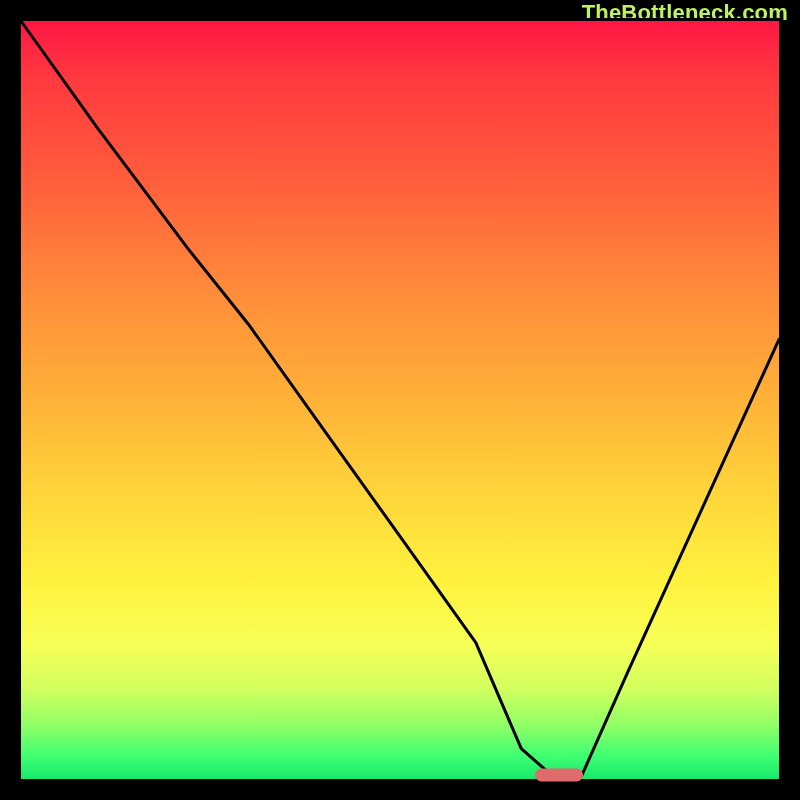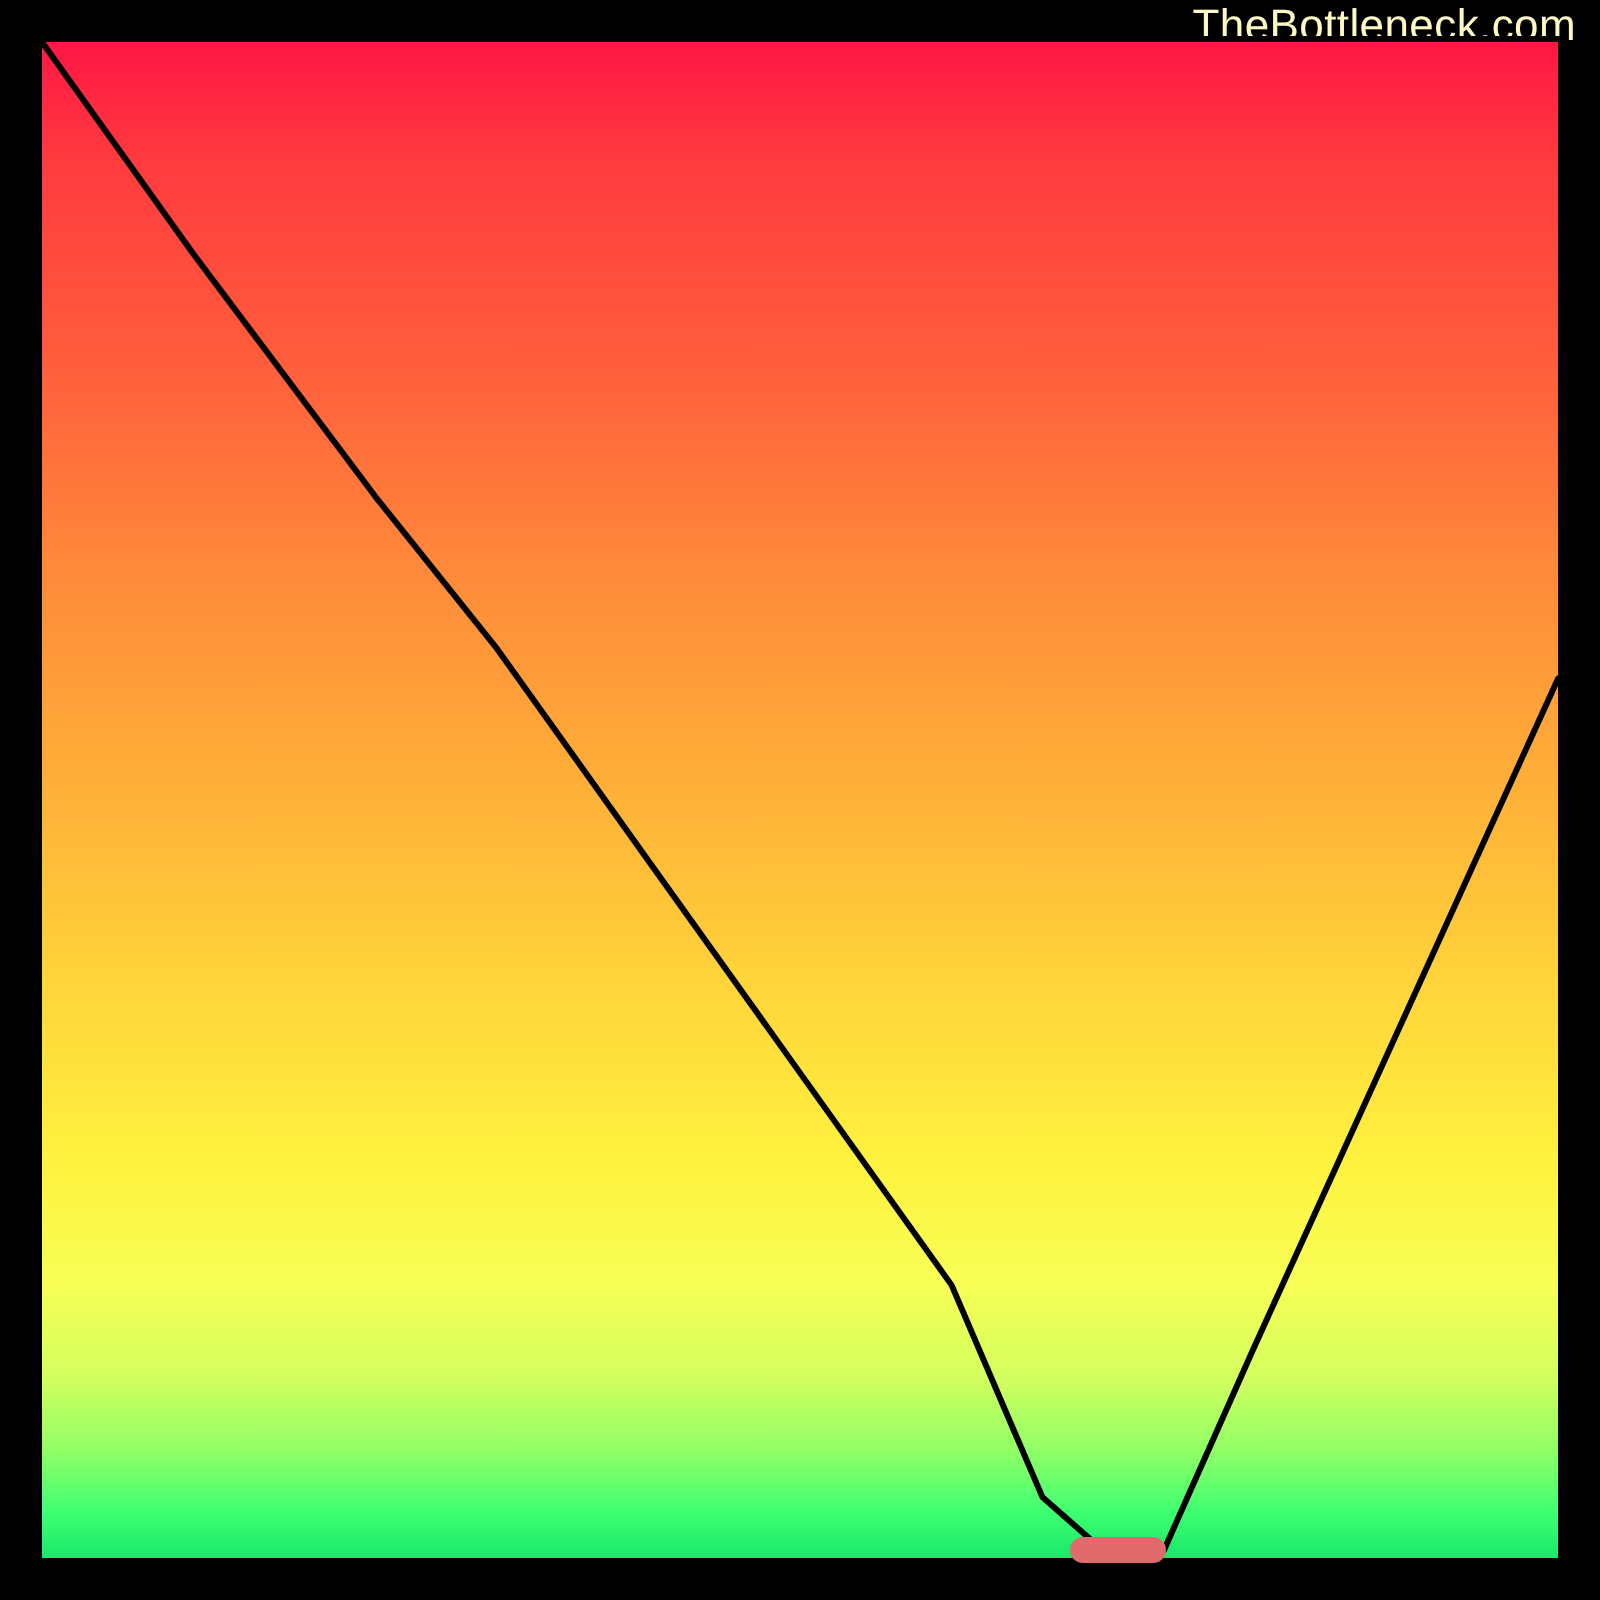--- a/index.html
+++ b/index.html
@@ -58,22 +58,22 @@
     height: 13px;
     border-radius: 7px;
     background: #e16a6c;
     transform: translate(-50%, -50%);
   }
   .watermark {
     position: absolute;
     top: 0px;
     right: 12px;
     font-size: 22px;
-    font-weight: 400;
-    color: #fef9c3;
+    font-weight: 700;
+    color: #bef264;
     letter-spacing: 0.2px;
   }
 </style>
 </head>
 <body>
 
 <div class="watermark">TheBottleneck.com</div>
 
 <div class="frame">
   <div class="plot-area"></div>

